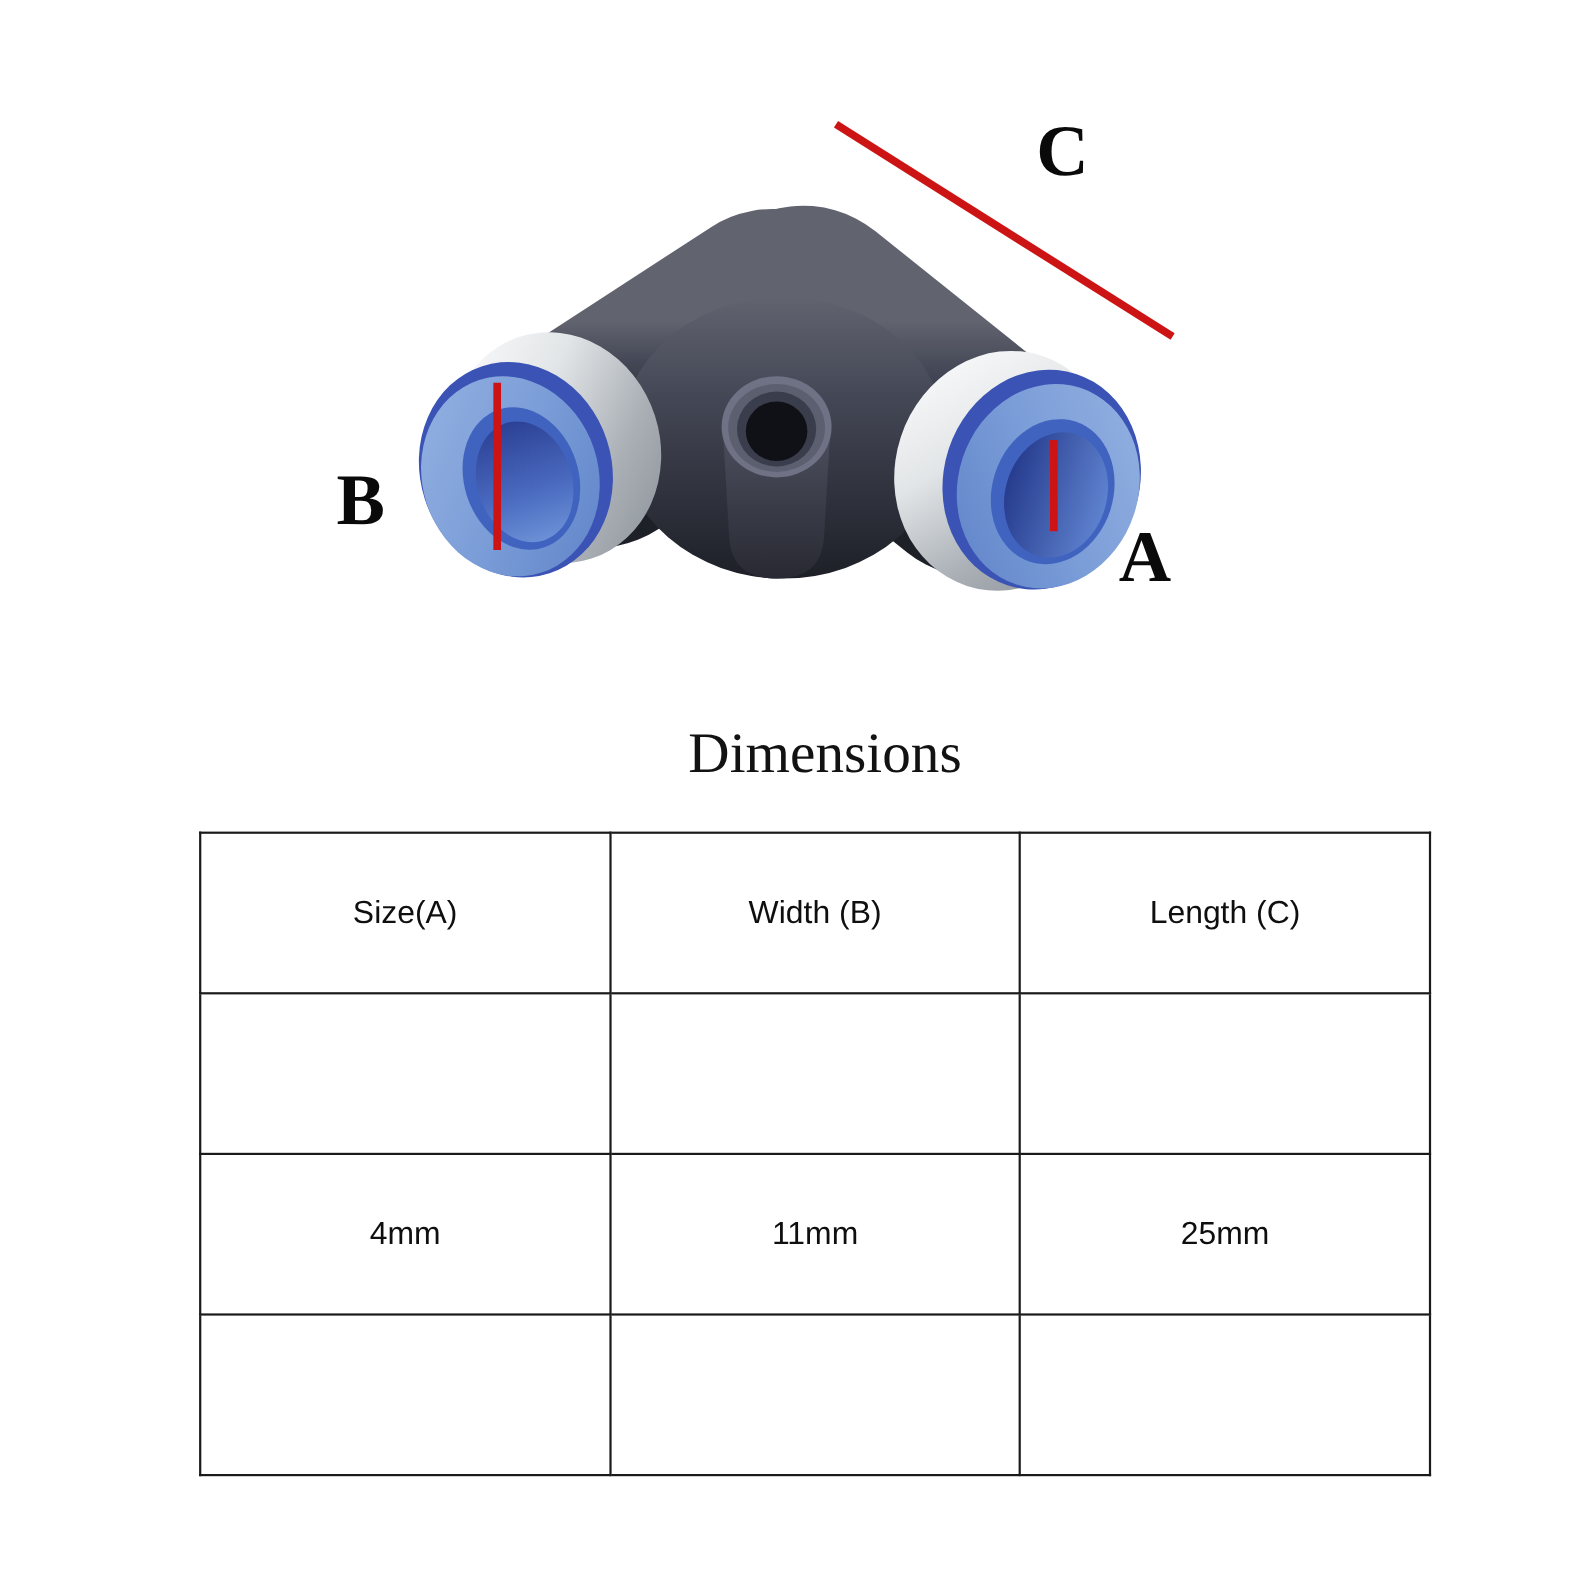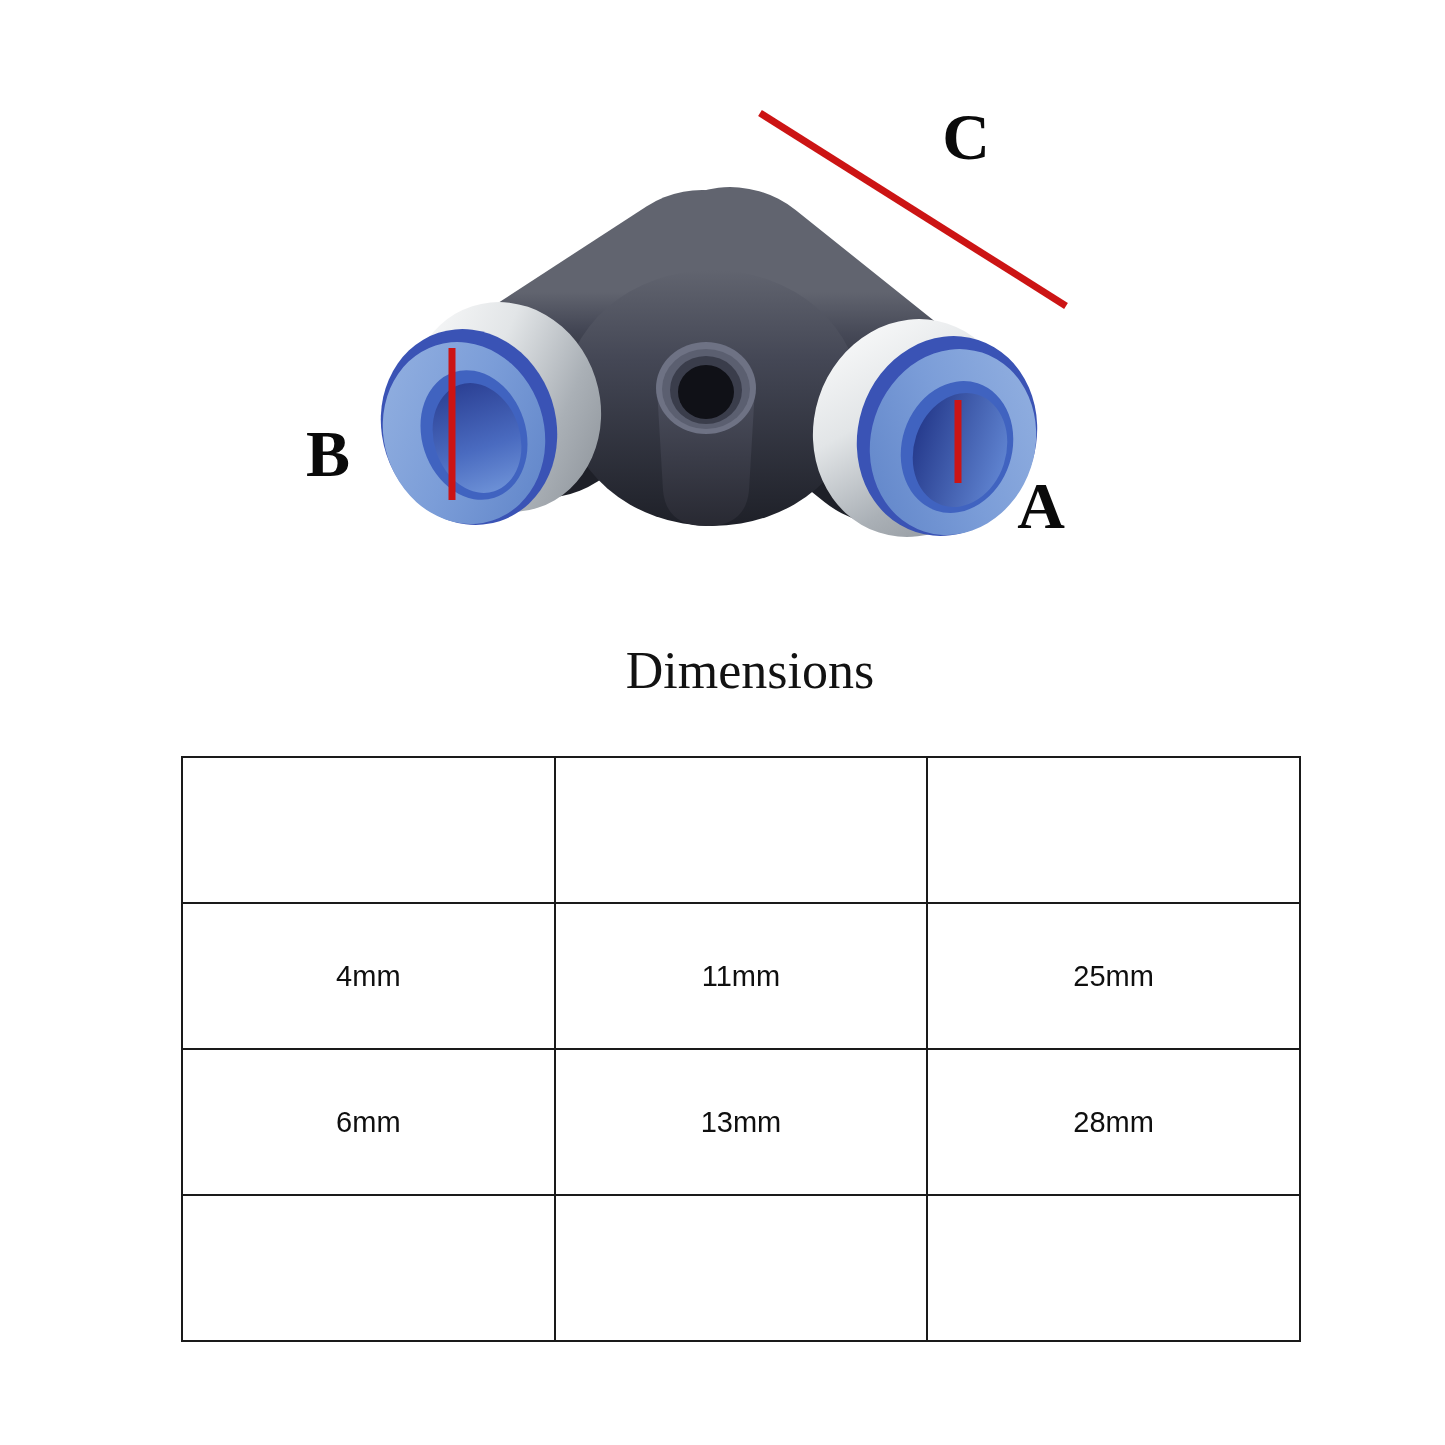--- a/index.html
+++ b/index.html
@@ -12,21 +12,21 @@
     font-family: "Liberation Sans", sans-serif;
   }
   #product-svg {
     position: absolute;
     left: 0; top: 0;
     width: 1445px; height: 730px;
   }
   #section-title {
     position: absolute;
     left: 750px;
-    top: 645px;
+    top: 660px;
     transform: translateX(-50%);
     margin: 0;
     font-family: "Liberation Serif", serif;
     font-weight: 400;
     font-size: 52px;
     line-height: 1.0;
     color: #121212;
     white-space: nowrap;
   }
   #dims-table {
@@ -140,33 +140,33 @@
     <text class="svg-label" x="966" y="159" text-anchor="middle">C</text>
     <text class="svg-label" x="328" y="476" text-anchor="middle">B</text>
     <text class="svg-label" x="1041" y="528" text-anchor="middle">A</text>
   </svg>
 
   <h1 id="section-title">Dimensions</h1>
 
   <table id="dims-table">
     <tbody>
       <tr>
+        <th>Size(A)</th>
+        <th>Width (B)</th>
+        <th>Length (C)</th>
+      </tr>
+      <tr>
         <td></td>
         <td></td>
         <td></td>
       </tr>
       <tr>
         <td>4mm</td>
         <td>11mm</td>
         <td>25mm</td>
-      </tr>
-      <tr>
-        <td>6mm</td>
-        <td>13mm</td>
-        <td>28mm</td>
       </tr>
       <tr>
         <td></td>
         <td></td>
         <td></td>
       </tr>
     </tbody>
   </table>
 
 </div>

